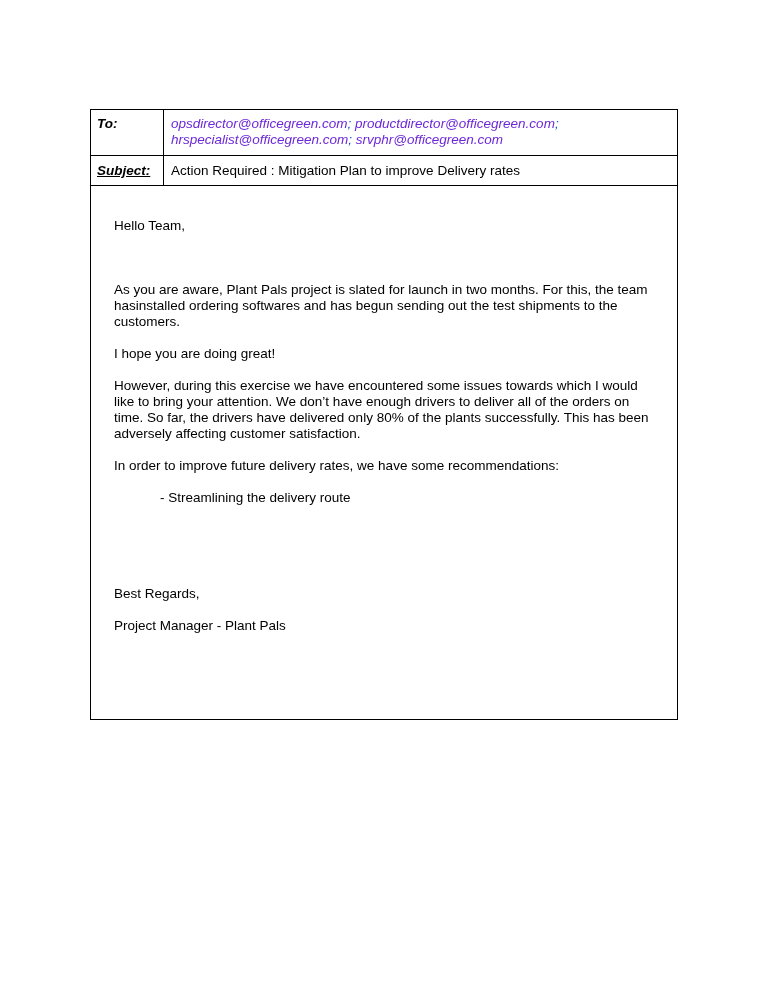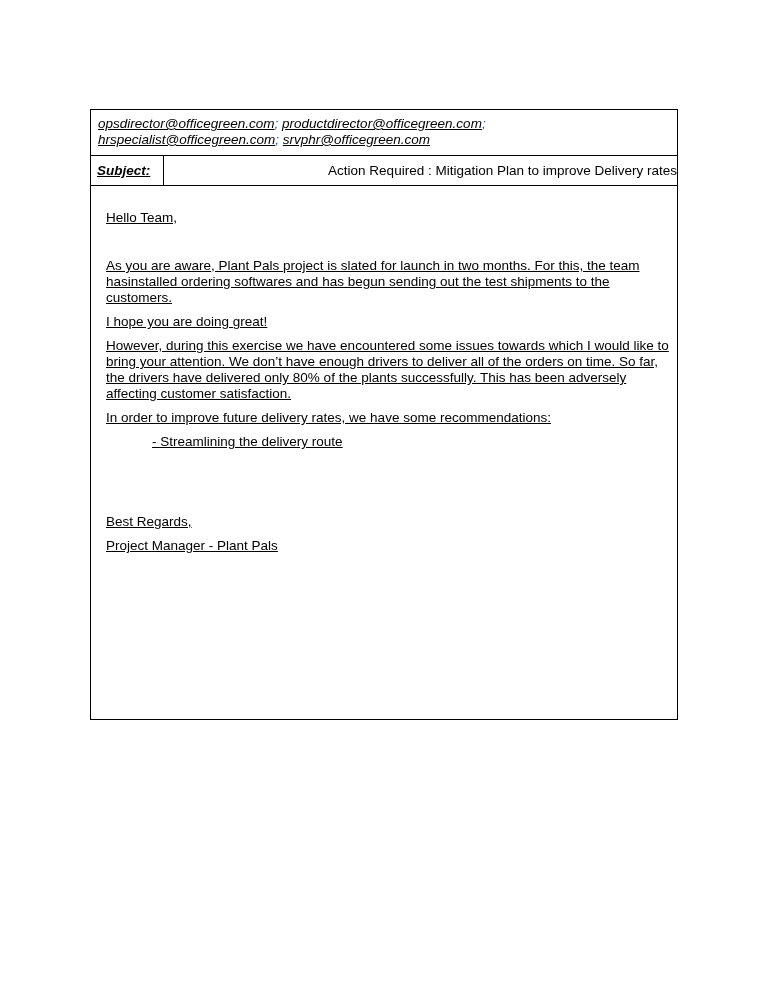--- a/index.html
+++ b/index.html
@@ -40,50 +40,49 @@
     font-size: 13.5px;
     line-height: 16px;
   }
   .row-subject .label-cell { padding-top: 7px; text-decoration: underline; }
   .value-cell {
     flex: 1;
     padding: 6px 0 0 7px;
     font-size: 13.5px;
     line-height: 16px;
   }
-  .row-subject .value-cell { padding-top: 7px; text-align: right; }
+  .row-subject .value-cell { padding-top: 7px; }
   .recipients {
     color: #1155cc;
     font-style: italic;
   }
   .recipients a {
-    color: #000000;
-    text-decoration: underline;
+    color: #6d28d9;
   }
   .sep { color: #1155cc; }
   .body-cell {
     padding: 16px 0 0 7px;
     font-size: 13.5px;
     line-height: 16px;
   }
   .body-cell p {
-    margin: 8px;
-    text-decoration: underline;
+    margin: 16px;
   }
   .gap { height: 16px; }
   .list-item {
     padding-left: 46px;
   }
 </style>
 </head>
 <body>
 
 <div class="email-box">
 
   <div class="header-row row-to">
+    <div class="label-cell">To:</div>
     <div class="value-cell recipients">
       <a>opsdirector@officegreen.com</a><span class="sep">;</span>
       <a>productdirector@officegreen.com</a><span class="sep">;</span><br>
       <a>hrspecialist@officegreen.com</a><span class="sep">;</span>
       <a>srvphr@officegreen.com</a>
     </div>
   </div>
 
   <div class="header-row row-subject">
     <div class="label-cell">Subject:</div>

